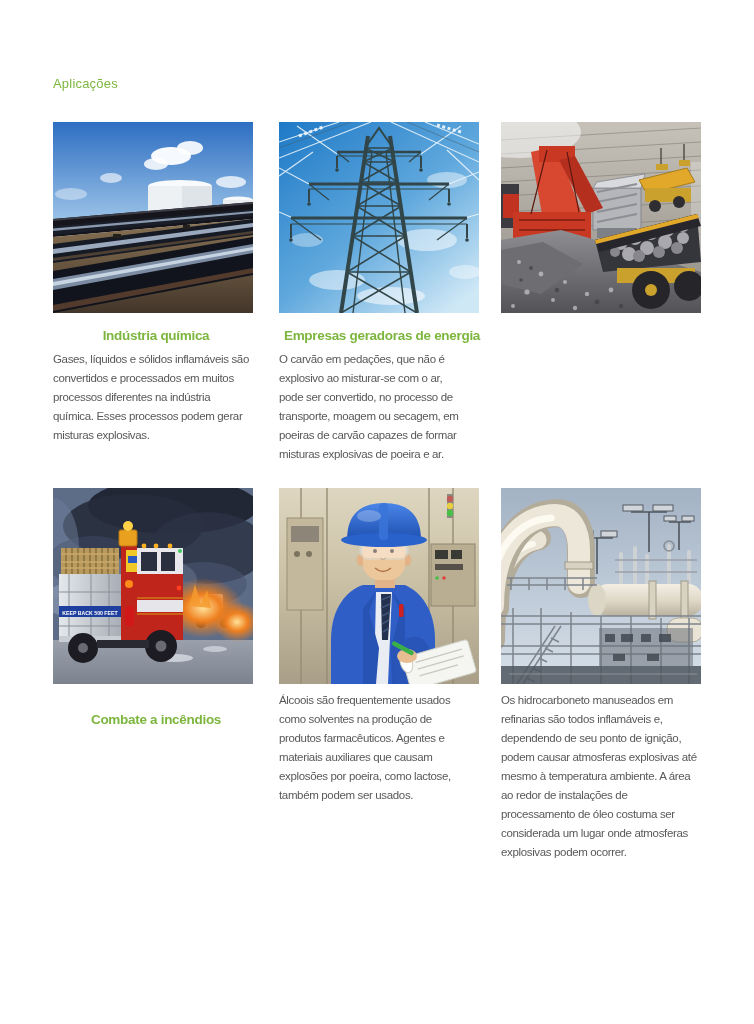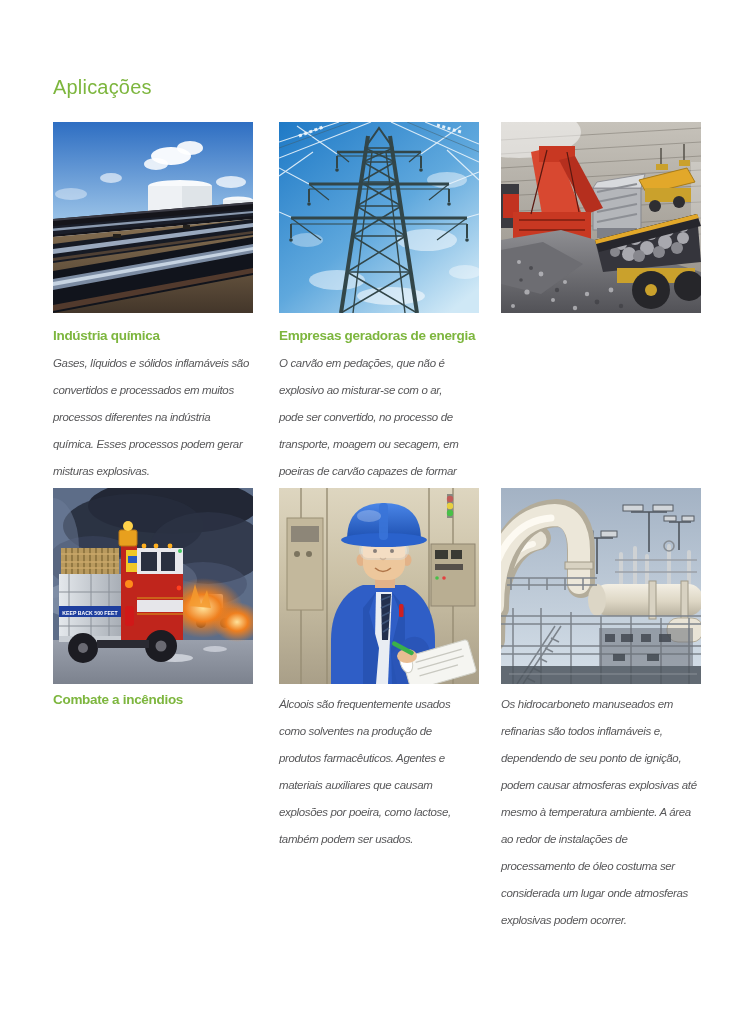--- a/index.html
+++ b/index.html
@@ -2,37 +2,37 @@
 <html><head>
 <meta charset="utf-8">
 <style>
   html,body{margin:0;padding:0;background:#fff;}
   .page{
     position:relative;width:754px;height:1024px;background:#ffffff;overflow:hidden;
     font-family:"Liberation Sans","DejaVu Sans",sans-serif;
   }
   .title{
     position:absolute;left:53px;top:76px;margin:0;
-    font-size:20px;font-weight:400;color:#7db63e;letter-spacing:.2px;
+    font-size:13px;font-weight:400;color:#7db63e;letter-spacing:.2px;
   }
   .cell{position:absolute;width:206px;}
   .col1{left:53px}.col2{left:279px}.col3{left:501px}
   .row1{top:122px}.row2{top:488px}
   .photo{width:200px;overflow:hidden;background:#dfe5ea;}
   .row1 .photo{height:191px}
   .row2 .photo{height:196px}
   .photo svg{display:block;width:100%;height:100%;}
   .heading{
     margin:15px 0 0 0;font-size:13.5px;font-weight:700;color:#7db63e;
-    letter-spacing:-.3px;white-space:nowrap;
+    letter-spacing:-.3px;white-space:nowrap;text-align:center;
   }
-  .row2 .heading{margin-top:8px;}
+  .row2 .heading{margin-top:28px;}
   .body{
-    margin:7px 0 0 0;font-size:11.5px;line-height:27px;color:#58585a;
-    letter-spacing:-.35px;white-space:pre;font-style:italic;
+    margin:7px 0 0 0;font-size:11.5px;line-height:19px;color:#58585a;
+    letter-spacing:-.35px;white-space:pre;
   }
 </style>
 </head>
 <body>
 
 <div class="page">
 
   <h1 class="title">Aplicações</h1>
 
   <section class="cell col1 row1">

